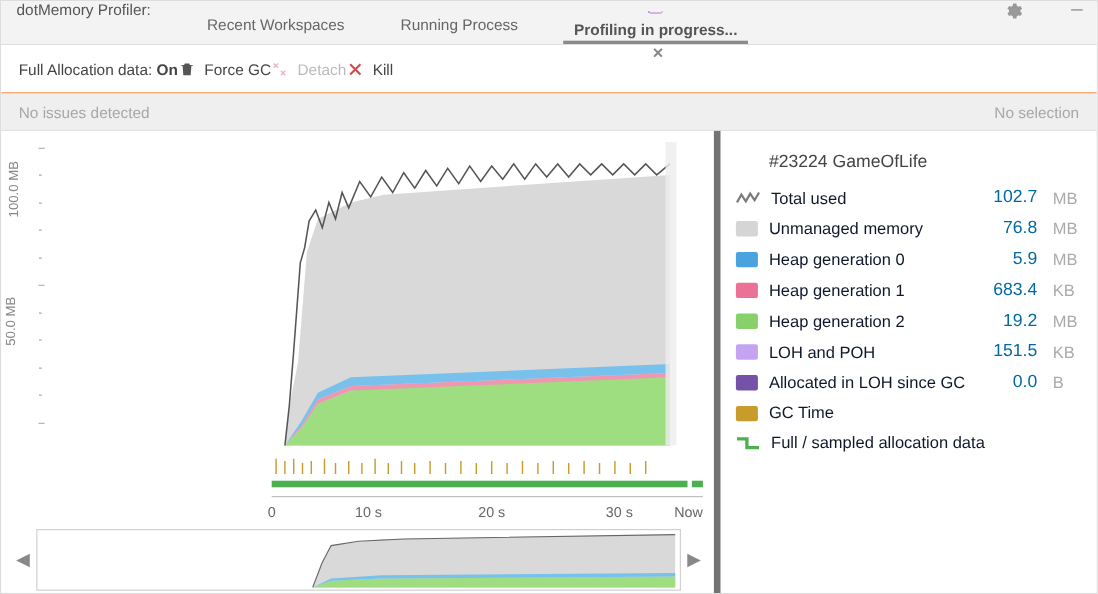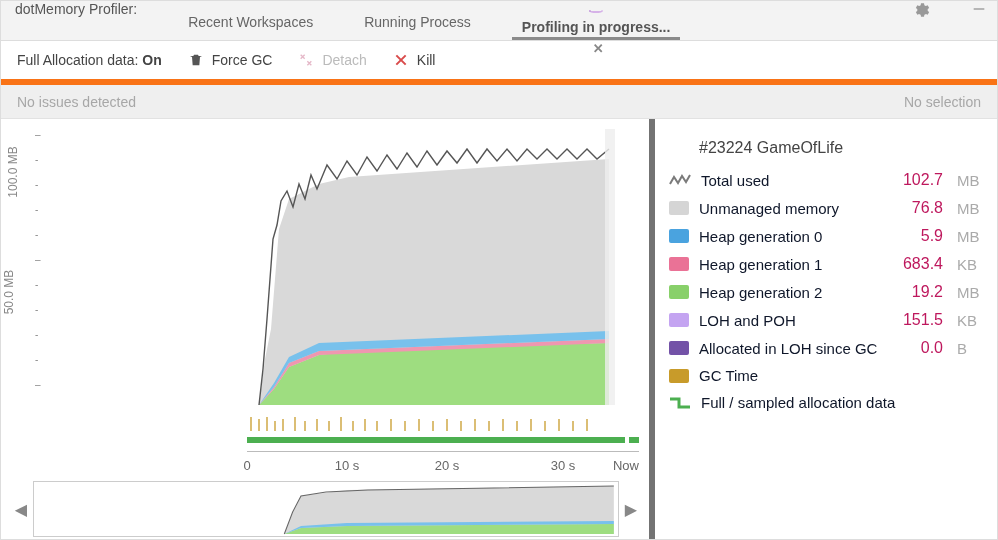--- a/index.html
+++ b/index.html
@@ -49,22 +49,21 @@
   .tabs-spacer { flex: 1; }
   .gear-icon svg, .min-icon svg { fill: #999; }
   .min-icon { margin-left: 10px; }
   
   .toolbar {
     display: flex;
     align-items: center;
     height: 44px;
     padding: 0 16px;
     background: #fff;
-    gap: 26px;
-    border-bottom: 6px solid #f97316;
+    border-bottom: 1px solid #f97316;
   }
   .toolbar .alloc-label { color:#444; }
   .toolbar .alloc-label b { font-weight: 700; }
   .tool-btn { display:flex; align-items:center; gap:8px; color:#444; cursor:pointer; }
   .tool-btn.disabled { color:#bbb; }
   .tool-btn svg { width:16px; height:16px; }
   
   .status-row {
     display:flex;
     align-items:center;
@@ -135,21 +134,21 @@
   }
   .legend .process { color:#444; margin:6px 0 14px 30px; font-size:16px; }
   .legend-row {
     display:flex; align-items:center;
     margin-bottom:10px;
     gap:10px;
   }
   .swatch { width:20px; height:14px; border-radius:2px; flex-shrink:0; }
   .swatch.zig { width:22px; height:14px; }
   .legend-row .label { flex:1; color:#0f172a; font-size:15px; }
-  .legend-row .value { color:#be185d; font-size:16px; text-align:right; margin-right:4px; }
+  .legend-row .value { color:#0369a1; font-size:16px; text-align:right; margin-right:4px; }
   .legend-row .unit { color:#aaa; font-size:15px; width:26px; text-align:left; }
 </style>
 </head>
 <body>
 
 <div class="tabs-row">
   <span class="title">dotMemory Profiler:</span>
   <div class="tab">
     <span>Recent Workspaces</span>
   </div>
@@ -269,21 +268,21 @@
         <line x1="298" y1="6" x2="298" y2="16"></line>
           <line x1="312" y1="4" x2="312" y2="16"></line>
           <line x1="326" y1="6" x2="326" y2="16"></line>
         <line x1="340" y1="4" x2="340" y2="16"></line>
       </g>
     </svg>
     <div class="green-bar"></div>
 
     <div class="x-axis">
       <span class="x-tick" style="left:0">0</span>
-      <span class="x-tick" style="left:100px">10 s</span>
+      <span class="x-tick" style="left:88px">10 s</span>
       <span class="x-tick" style="left:200px">20 s</span>
       <span class="x-tick" style="left:316px">30 s</span>
       <span class="x-tick now">Now</span>
     </div>
 
     <div class="mini-chart-row">
       <div class="mini-arrow">◀</div>
       <svg class="mini-chart" viewBox="0 0 560 54" preserveAspectRatio="none">
         <path fill="#d9d9d9" d="M240,52 L248,30 L256,14 L300,8 L556,4 L556,52 Z"></path>
         <path fill="#9edd80" d="M240,52 L256,46 L300,44 L556,42 L556,52 Z"></path>

